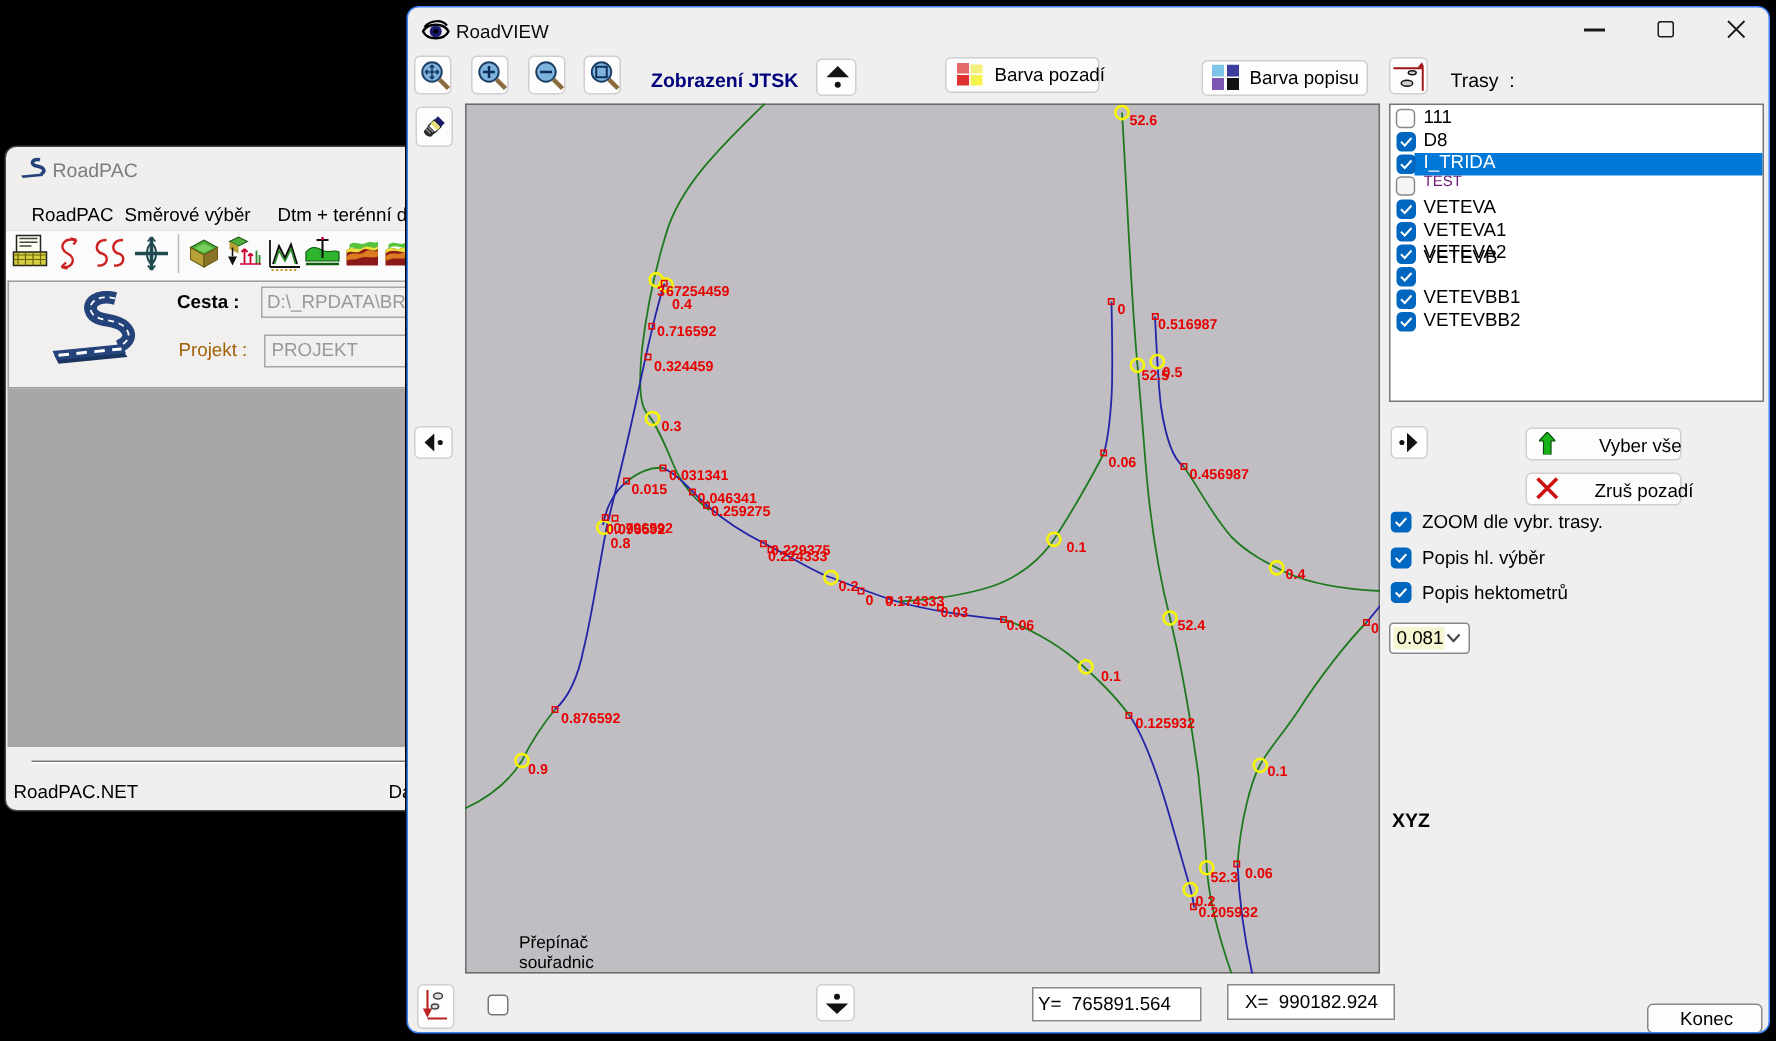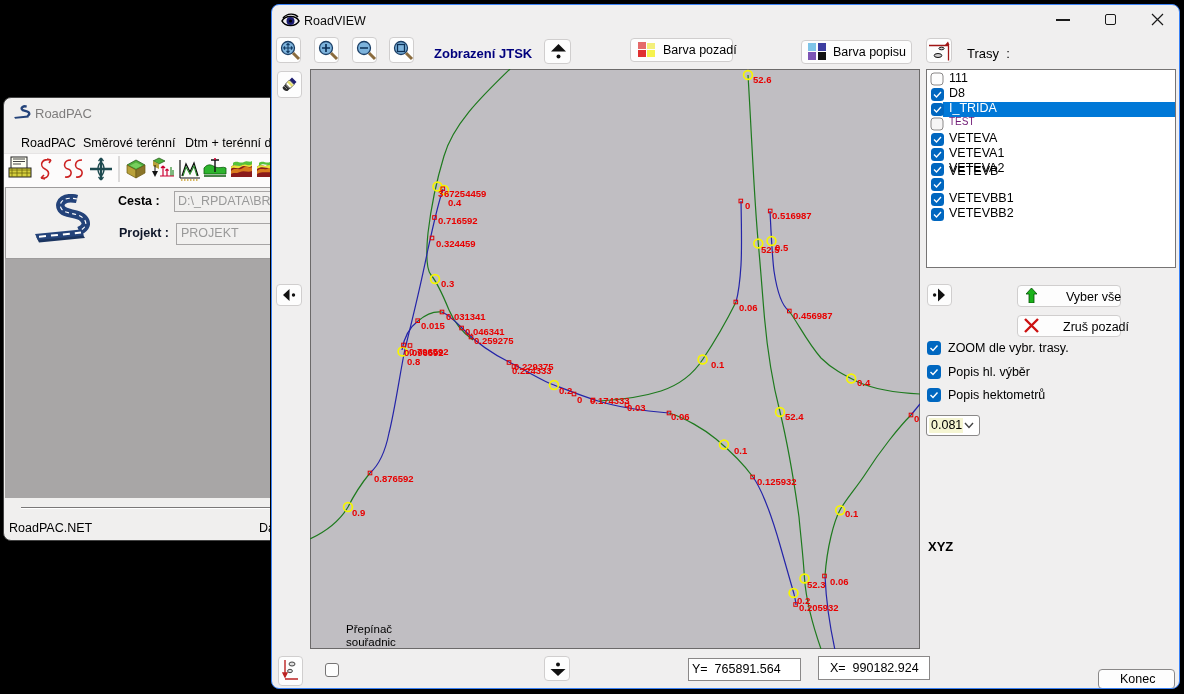--- a/index.html
+++ b/index.html
@@ -13,21 +13,21 @@
 
 <div id="rp">
 
   <svg class="abs" style="left:9px;top:7px" width="19" height="15" viewBox="0 0 64 50">
     <path d="M46 5 C34 2 27 8 30 14 C33 21 46 18 52 24 C57 29 55 34 48 37" fill="none" stroke="#24437a" stroke-width="8"></path>
     <path d="M50 35.5 L4 40 L7 46 L53 41.5 Z" fill="#24437a"></path>
   </svg>
   <div class="txt" style="left:31px;top:8px;font-size:13px;color:#7e7c7c">RoadPAC</div>
 
   <div class="txt" style="left:17px;top:38px;font-size:12.5px;color:#000">RoadPAC</div>
-  <div class="txt" style="left:79px;top:38px;font-size:12.5px;color:#000">Směrové terénní</div>
+  <div class="txt" style="left:79px;top:38px;font-size:12.5px;color:#000">Směrové výběr</div>
   <div class="txt" style="left:181px;top:38px;font-size:12.5px;color:#000">Dtm + terénní da</div>
 
   <div class="abs" style="left:0px;top:55px;width:268px;height:34px;background:#fcfbfb;border-top:1px solid #e6e4e4"></div>
   <svg id="rpicons" class="abs" style="left:0px;top:56px" width="268px" height="32" viewBox="0 0 268 32">
 
     <g transform="translate(5,3)">
       <rect x="2" y="0" width="16" height="12" fill="#fffff2" stroke="#222"></rect>
       <path d="M4 2 H16 M4 4.5 H16 M4 7 H12" stroke="#444" stroke-width="1"></path>
       <rect x="0" y="11" width="22" height="9" fill="#d6cf3d" stroke="#222"></rect>
       <path d="M0 13 H22 M0 16 H22 M3 11 V20 M8 11 V20 M13 11 V20 M18 11 V20" stroke="#6b660e" stroke-width=".8"></path>
@@ -96,21 +96,21 @@
   <svg class="abs" style="left:27px;top:96px" width="64" height="50" viewBox="0 0 64 50">
     <path d="M50 38 L5 42.5 L8 48.5 L54 44 Z" fill="#1c3560"></path>
     <path d="M46 5 C34 2 27 8 30 14 C33 21 46 18 52 24 C57 29 55 34 48 37" fill="none" stroke="#24437a" stroke-width="8.5"></path>
     <path d="M50 35.5 L4 40 L7 46 L53 41.5 Z" fill="#24437a"></path>
     <path d="M46 5 C34 2 27 8 30 14 C33 21 46 18 52 24 C57 29 55 34 48 37" fill="none" stroke="#fff" stroke-width="1.2" stroke-dasharray="4 3.2"></path>
     <path d="M8 42.8 L50 38.6" stroke="#fff" stroke-width="2" stroke-dasharray="7 5" fill="none"></path>
   </svg>
   <div class="txt" style="left:114px;top:96px;font-size:12.5px;font-weight:bold;color:#000">Cesta :</div>
   <div class="abs" style="left:170px;top:93px;width:104px;height:21px;border:1px solid #a7a5a5;background:#f1f0ef"></div>
   <div class="txt" style="left:174px;top:96px;font-size:12.5px;color:#999">D:\_RPDATA\BREZ</div>
-  <div class="txt" style="left:115px;top:128px;font-size:12.5px;font-weight:bold;color:#0f172a">Projekt :</div>
+  <div class="txt" style="left:115px;top:128px;font-size:12.5px;font-weight:normal;color:#a16207">Projekt :</div>
   <div class="abs" style="left:172px;top:125px;width:102px;height:22px;border:1px solid #a7a5a5;background:#f1f0ef"></div>
   <div class="txt" style="left:177px;top:128px;font-size:12.5px;color:#999">PROJEKT</div>
 
   <div class="abs" style="left:1px;top:161px;width:267px;height:239px;background:#a8a6a6"></div>
 
   <div class="abs" style="left:17px;top:409px;width:251px;height:2px;border-top:1px solid #7a7878;border-bottom:1px solid #fff"></div>
   <div class="txt" style="left:5px;top:423px;font-size:12.5px;color:#000">RoadPAC.NET</div>
   <div class="txt" style="left:255px;top:423px;font-size:12.5px;color:#000">Da</div>
 </div>
 

